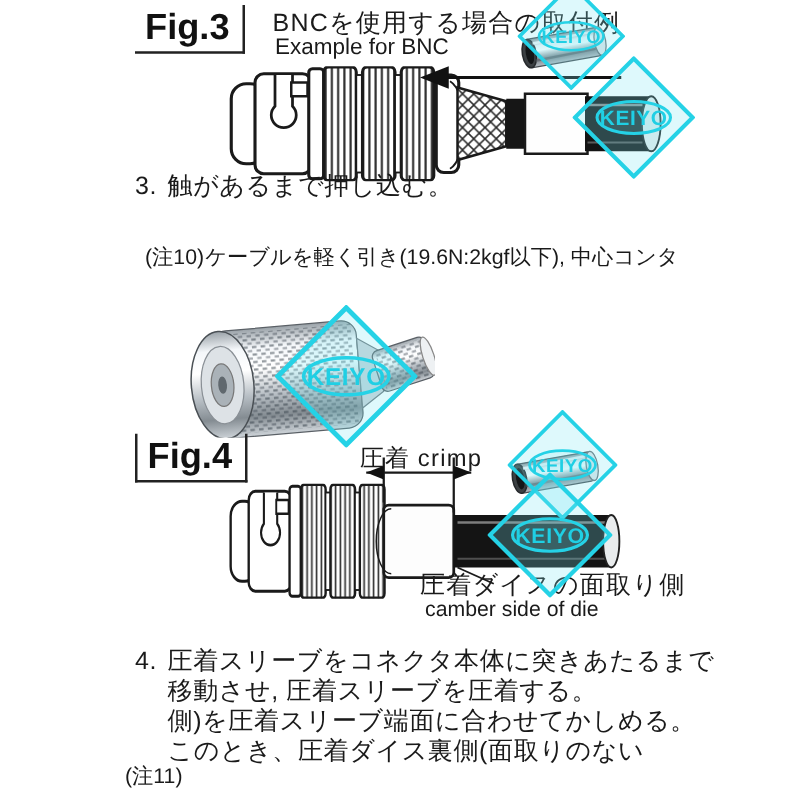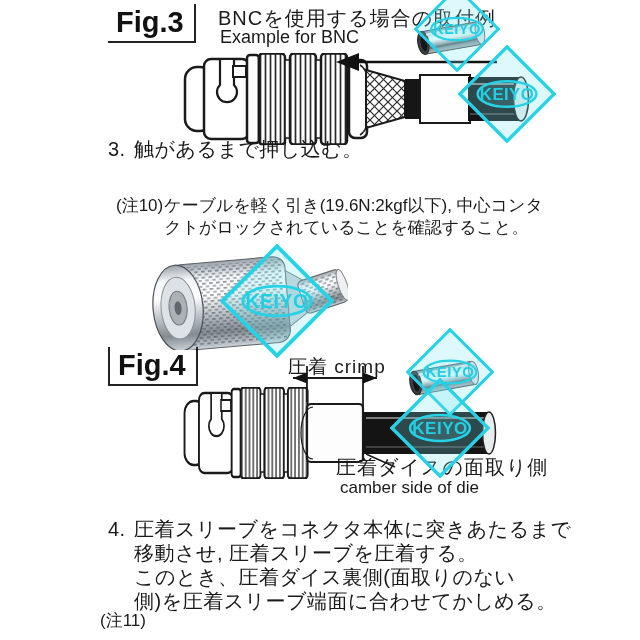--- a/index.html
+++ b/index.html
@@ -127,21 +127,20 @@
     <div class="num">3.</div>
     <div class="lines">
       <div>触があるまで押し込む。</div>
     </div>
   </div>
 
   <div class="abs note" style="left:116px;top:195px;">
     <div class="pref">(注10)</div>
     <div class="lines">
       <div>ケーブルを軽く引き(19.6N:2kgf以下), 中心コンタ</div>
-      <div>クトがロックされていることを確認すること。</div>
     </div>
   </div>
 
   <div class="abs" style="left:148px;top:254px;width:200px;height:96px;">
     <svg viewBox="0 0 200 96" width="200" height="96">
       <g transform="rotate(-5 100 50)">
         <rect x="24" y="5" width="116" height="86" rx="12" fill="url(#metalV)" stroke="#5a6066" stroke-width="1"></rect>
         <rect x="30" y="8" width="106" height="80" fill="url(#photoKnurl)"></rect>
         <ellipse cx="30" cy="48" rx="25" ry="43" fill="url(#metalV)" stroke="#4a5055" stroke-width="1.2"></ellipse>
         <ellipse cx="30" cy="48" rx="17" ry="31" fill="#dde2e6" stroke="#8a9096" stroke-width="1"></ellipse>
@@ -189,22 +188,22 @@
   </div>
 
   <div class="abs dielabel-jp" style="left:336px;top:454px;">圧着ダイスの面取り側</div>
   <div class="abs dielabel-en" style="left:340px;top:478px;">camber side of die</div>
 
   <div class="abs step" style="left:108px;top:517px;">
     <div class="num">4.</div>
     <div class="lines">
       <div>圧着スリーブをコネクタ本体に突きあたるまで</div>
       <div>移動させ, 圧着スリーブを圧着する。</div>
+      <div>側)を圧着スリーブ端面に合わせてかしめる。</div>
       <div>このとき、圧着ダイス裏側(面取りのない</div>
-      <div>側)を圧着スリーブ端面に合わせてかしめる。</div>
     </div>
   </div>
 
   <div class="abs note" style="left:100px;top:610px;">
     <div class="pref" style="margin-right:4px;">(注11)</div>
   </div>
 
   <div class="abs wm" style="left:414px;top:-14px;width:86px;height:86px;">
     <svg viewBox="0 0 100 100">
       <rect x="16" y="16" width="68" height="68" transform="rotate(45 50 50)" fill="#7ae6f2" fill-opacity="0.25" stroke="#25d2e6" stroke-width="3.4"></rect>

